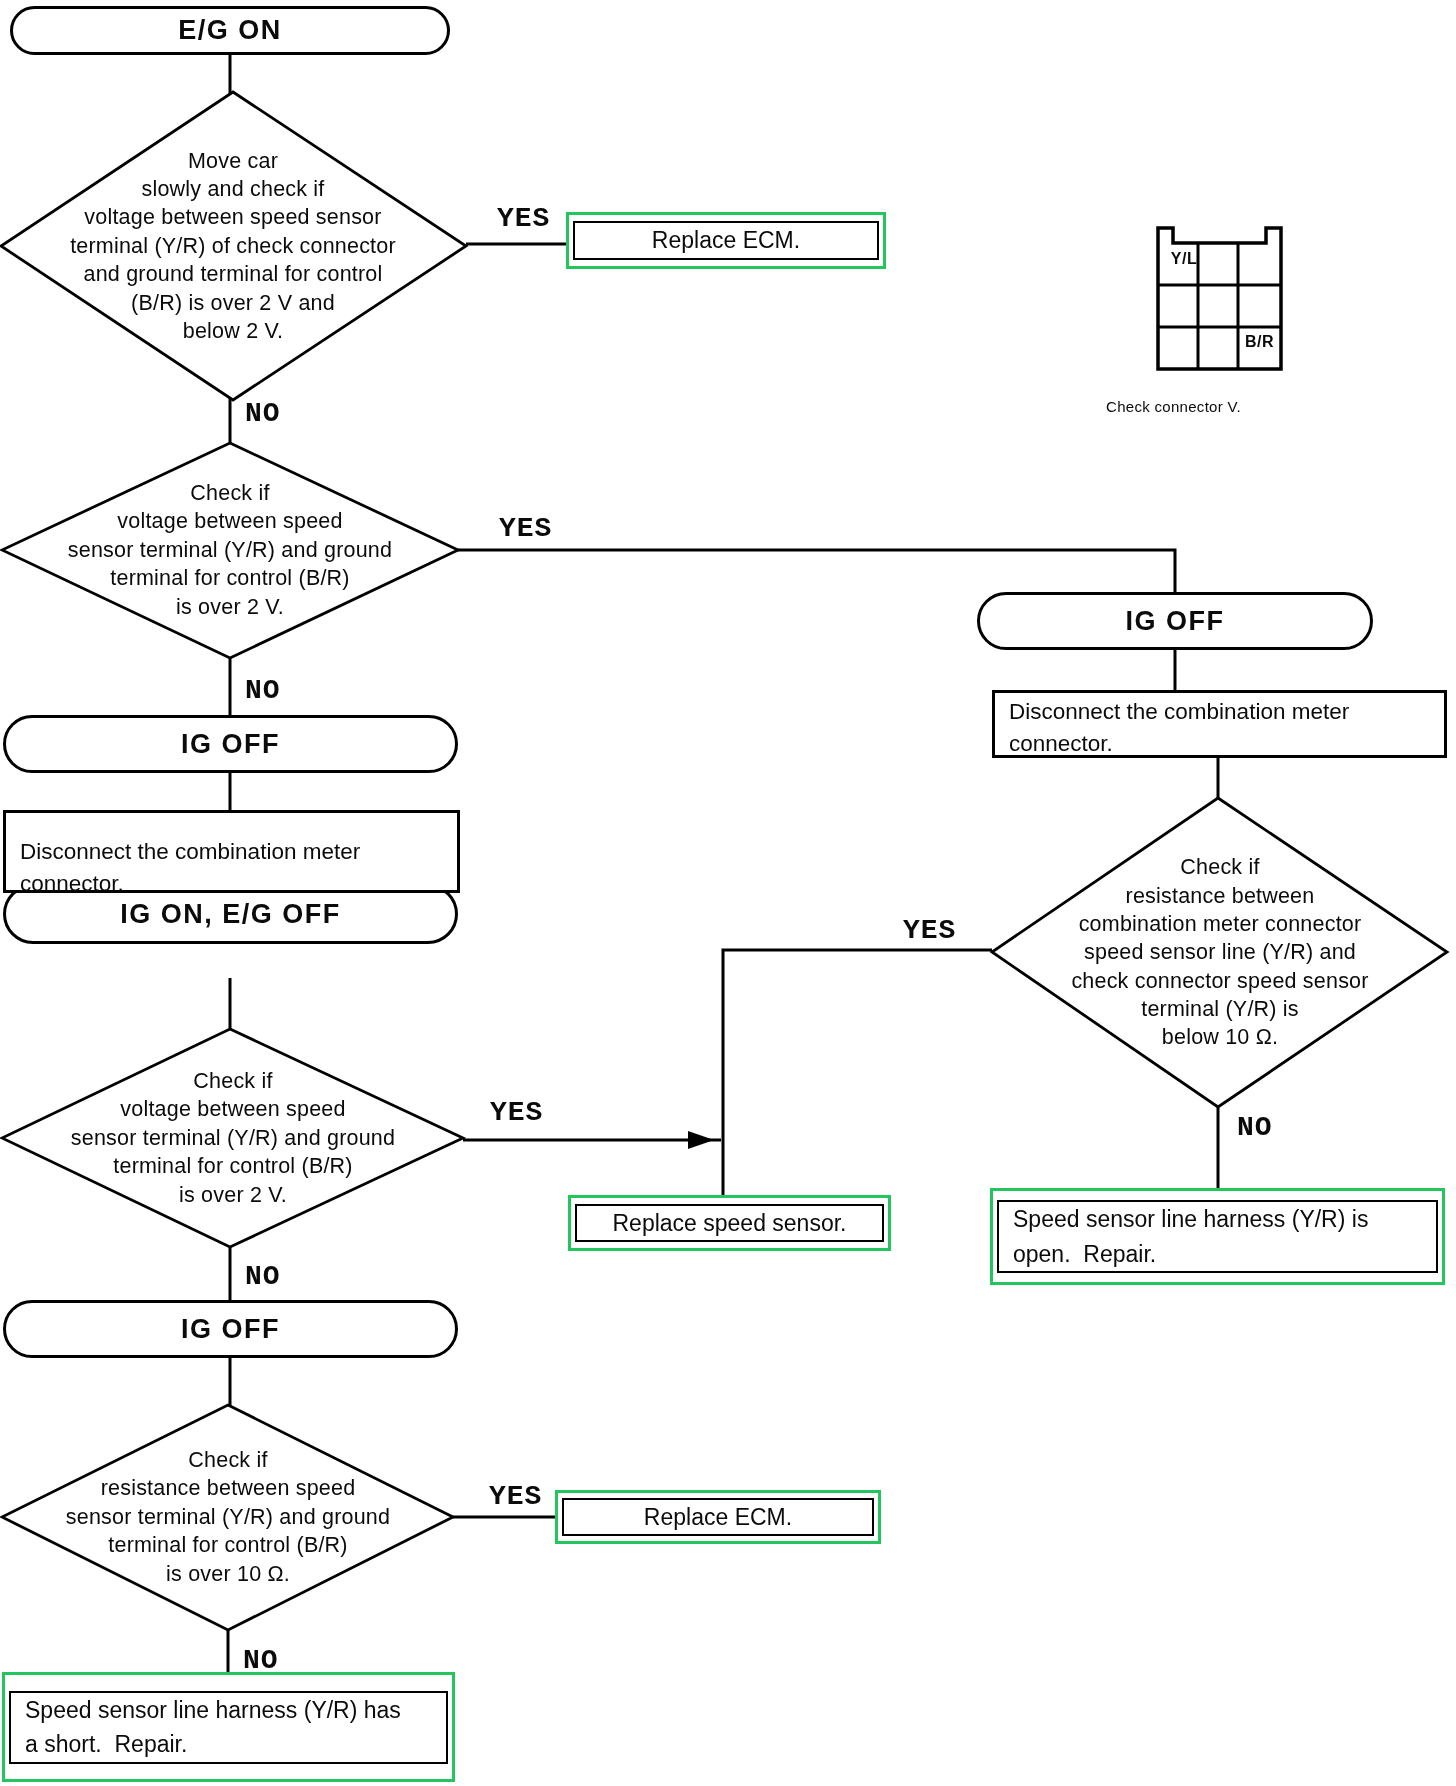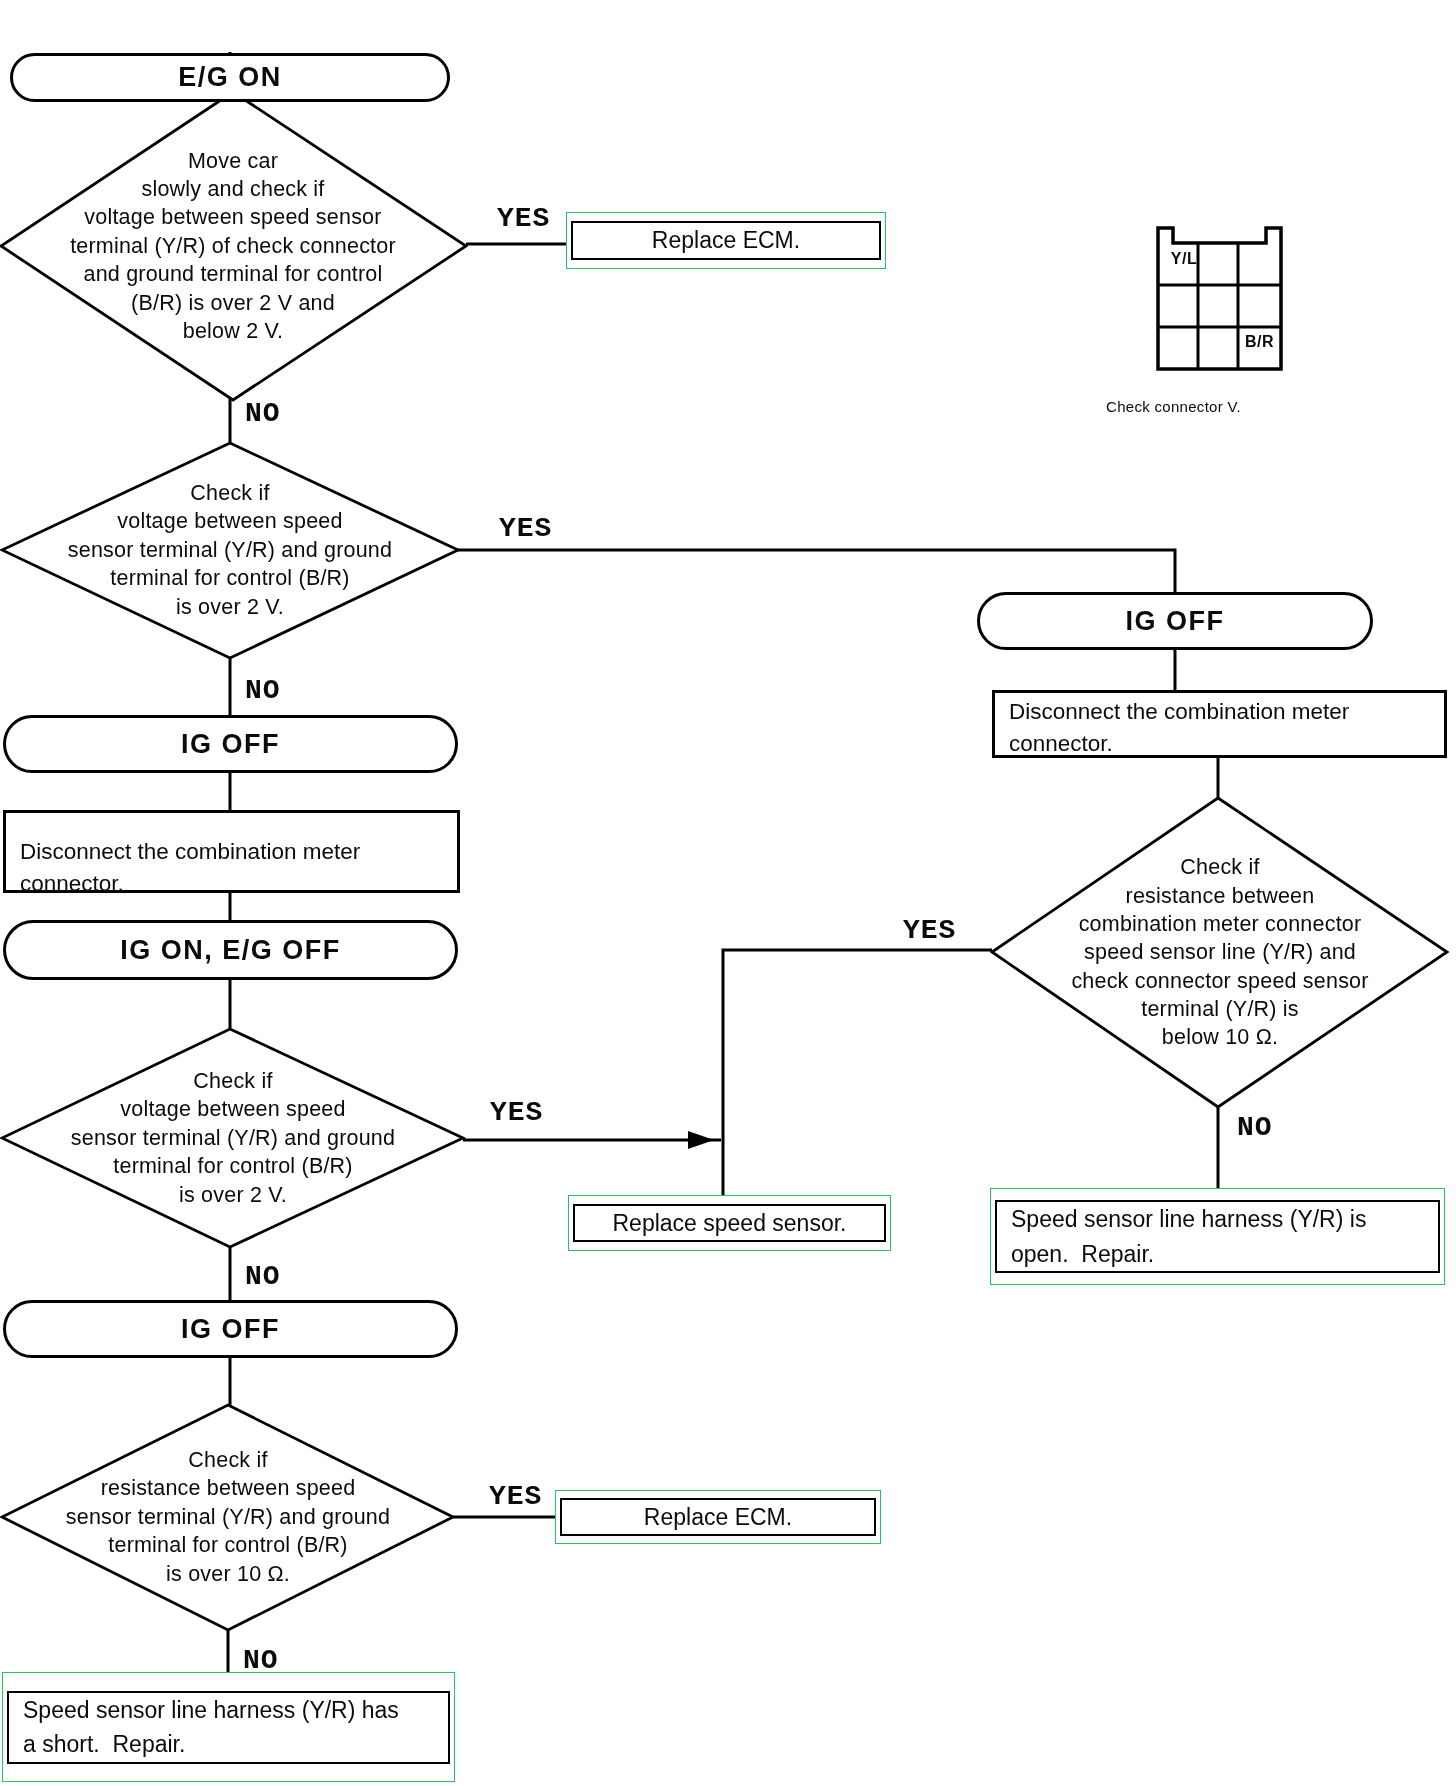--- a/index.html
+++ b/index.html
@@ -17,21 +17,21 @@
     border:3px solid #000; border-radius:32px;
     font-size:27px; font-weight:700; letter-spacing:1.5px;
   }
   .process {
     border:3px solid #000;
     align-items:flex-start; justify-content:flex-start;
     padding:23px 10px 4px 14px;
     font-size:22.5px; line-height:1.42;
   }
   .process span, .dlabel span, .action-inner span { white-space:pre-wrap; }
-  .action { border:1px solid #22c55e; padding:4px; display:flex; }
+  .action { border:3px solid #22c55e; padding:4px; display:flex; }
   .action-inner {
     border:2.5px solid #000; flex:1; box-sizing:border-box;
     display:flex; align-items:center; justify-content:center;
     font-size:23px; line-height:1.5;
   }
   .action-inner.left { justify-content:flex-start; padding-left:14px; padding-right:8px; }
   .dlabel {
     position:absolute; display:flex; align-items:center; justify-content:center;
     text-align:center; font-size:21.5px; line-height:1.32; letter-spacing:0.2px;
   }
@@ -78,29 +78,29 @@
       <polygon points="230,1029 463,1138 230,1247 2,1138"></polygon>
       <polygon points="228,1405 453,1517 228,1630 2,1517"></polygon>
       <polygon points="1218,798 1447,952 1218,1107 992,952"></polygon>
     </g>
     <g stroke="#000" fill="none">
       <path d="M1158,369 L1158,228 L1173,228 L1173,243 L1266,243 L1266,228 L1281,228 L1281,369 Z" stroke-width="3.5"></path>
       <path d="M1198,243 V369 M1238,243 V369 M1158,285 H1281 M1158,327 H1281" stroke-width="3"></path>
     </g>
   </svg>
 
-  <div class="node terminal" style="left:10px; top:6px; width:440px; height:49px;margin-top:47px;">
+  <div class="node terminal" style="left:10px; top:6px; width:440px; height:49px;">
     <span>E/G ON</span>
   </div>
 
   <div class="node terminal" style="left:3px; top:715px; width:455px; height:58px;">
     <span>IG OFF</span>
   </div>
 
-  <div class="node terminal" style="left:3px; top:920px; width:455px; height:60px;">
+  <div class="node terminal" style="left:3px; top:884px; width:455px; height:60px;">
     <span>IG ON, E/G OFF</span>
   </div>
 
   <div class="node terminal" style="left:3px; top:1300px; width:455px; height:58px;">
     <span>IG OFF</span>
   </div>
 
   <div class="node terminal" style="left:977px; top:592px; width:396px; height:58px;">
     <span>IG OFF</span>
   </div>

